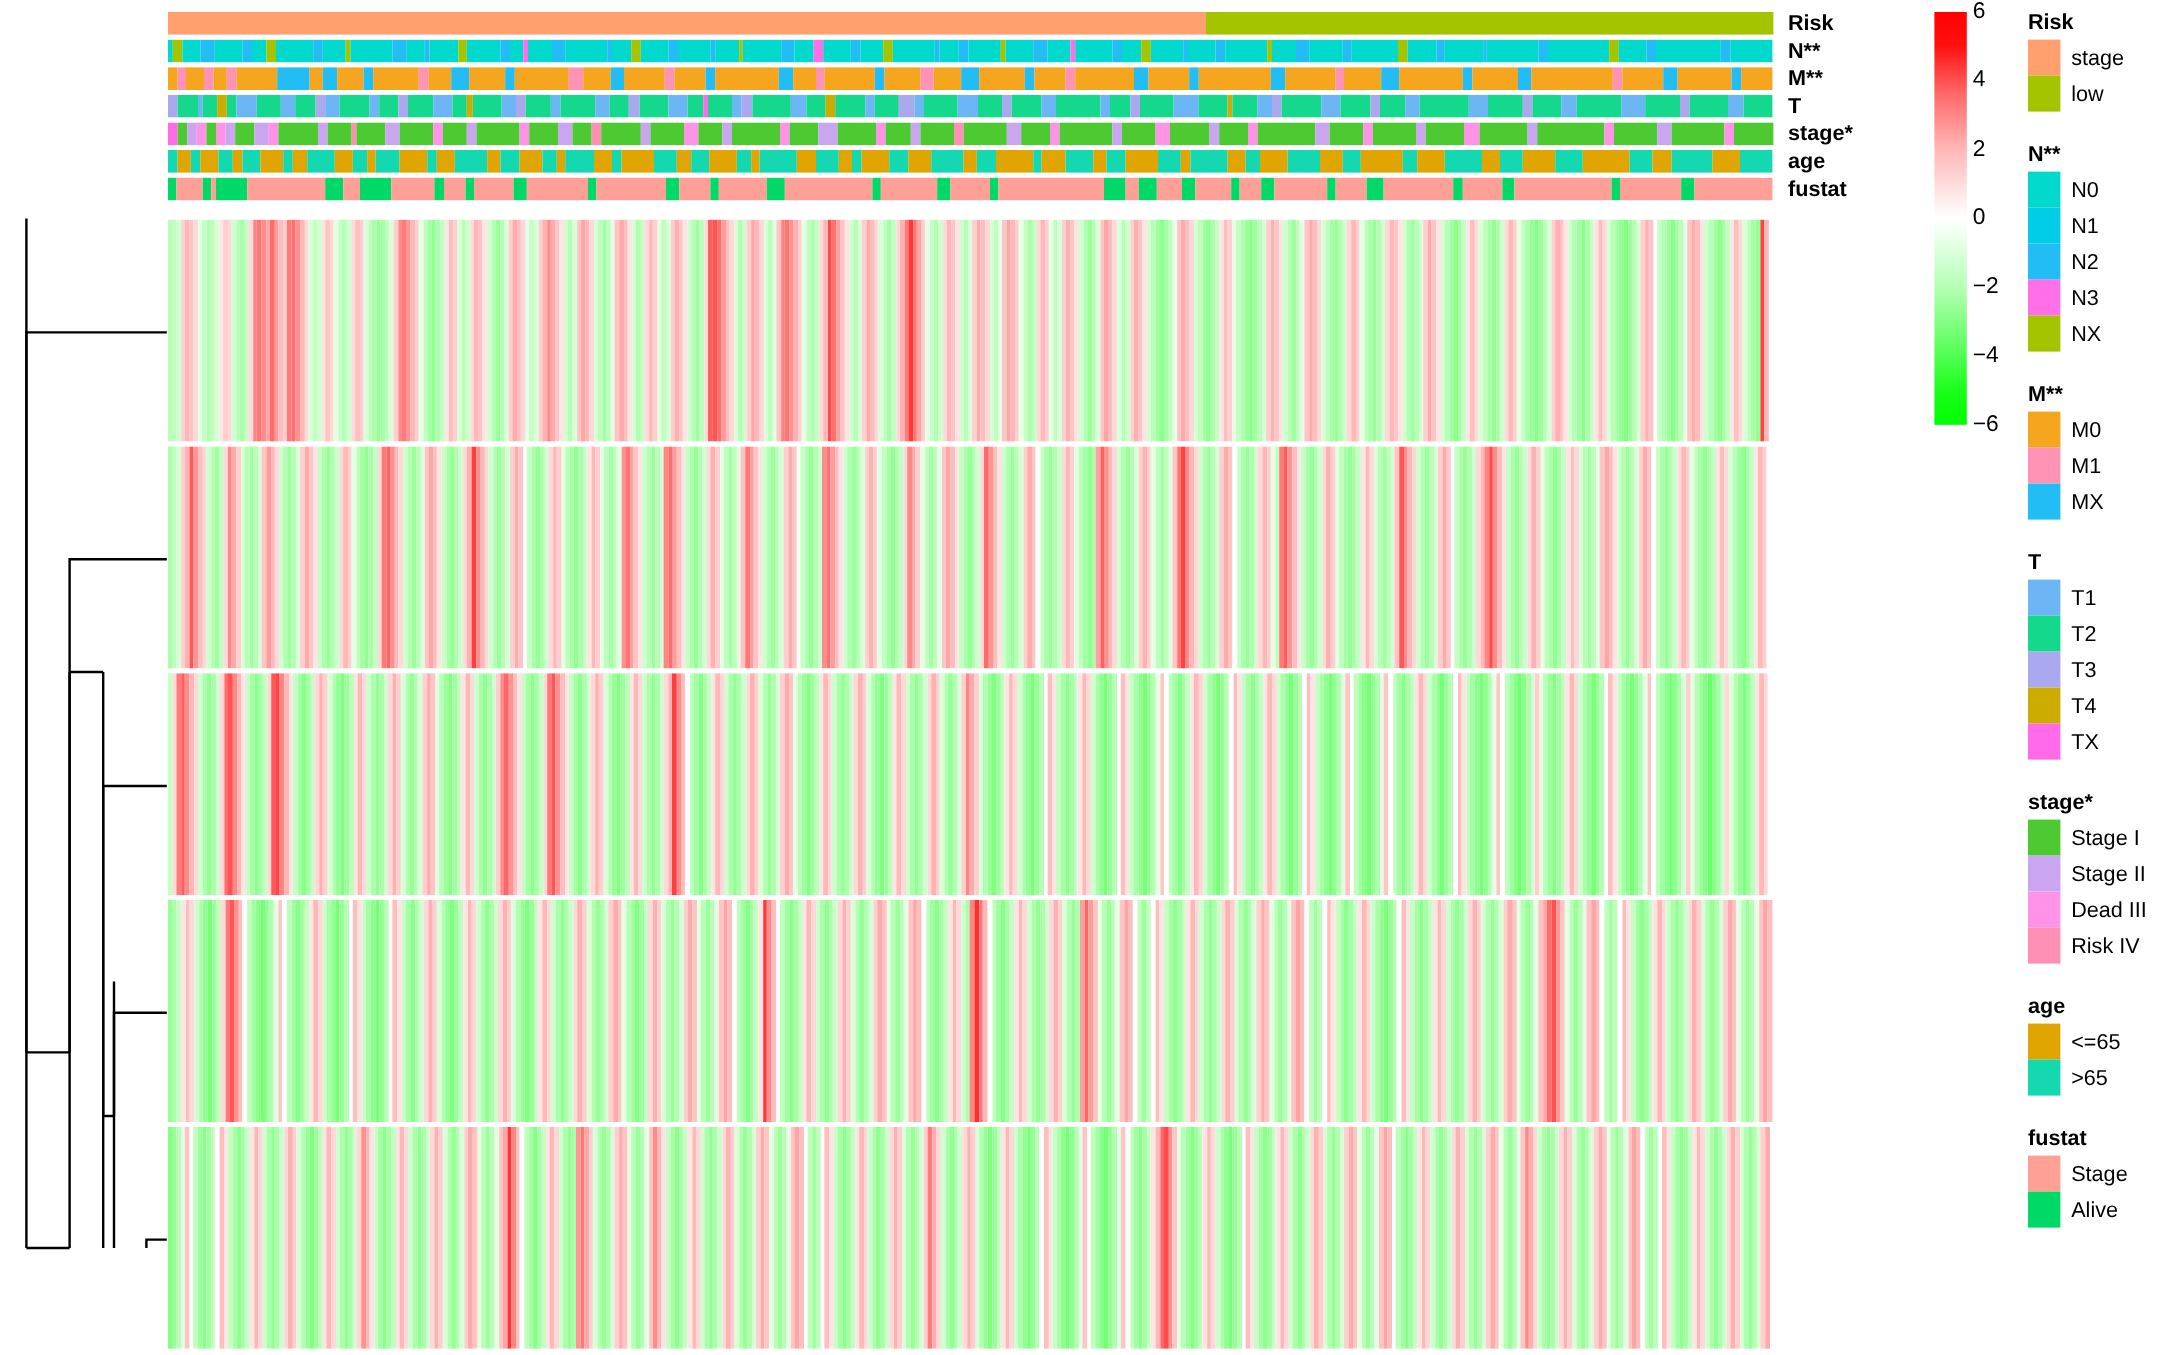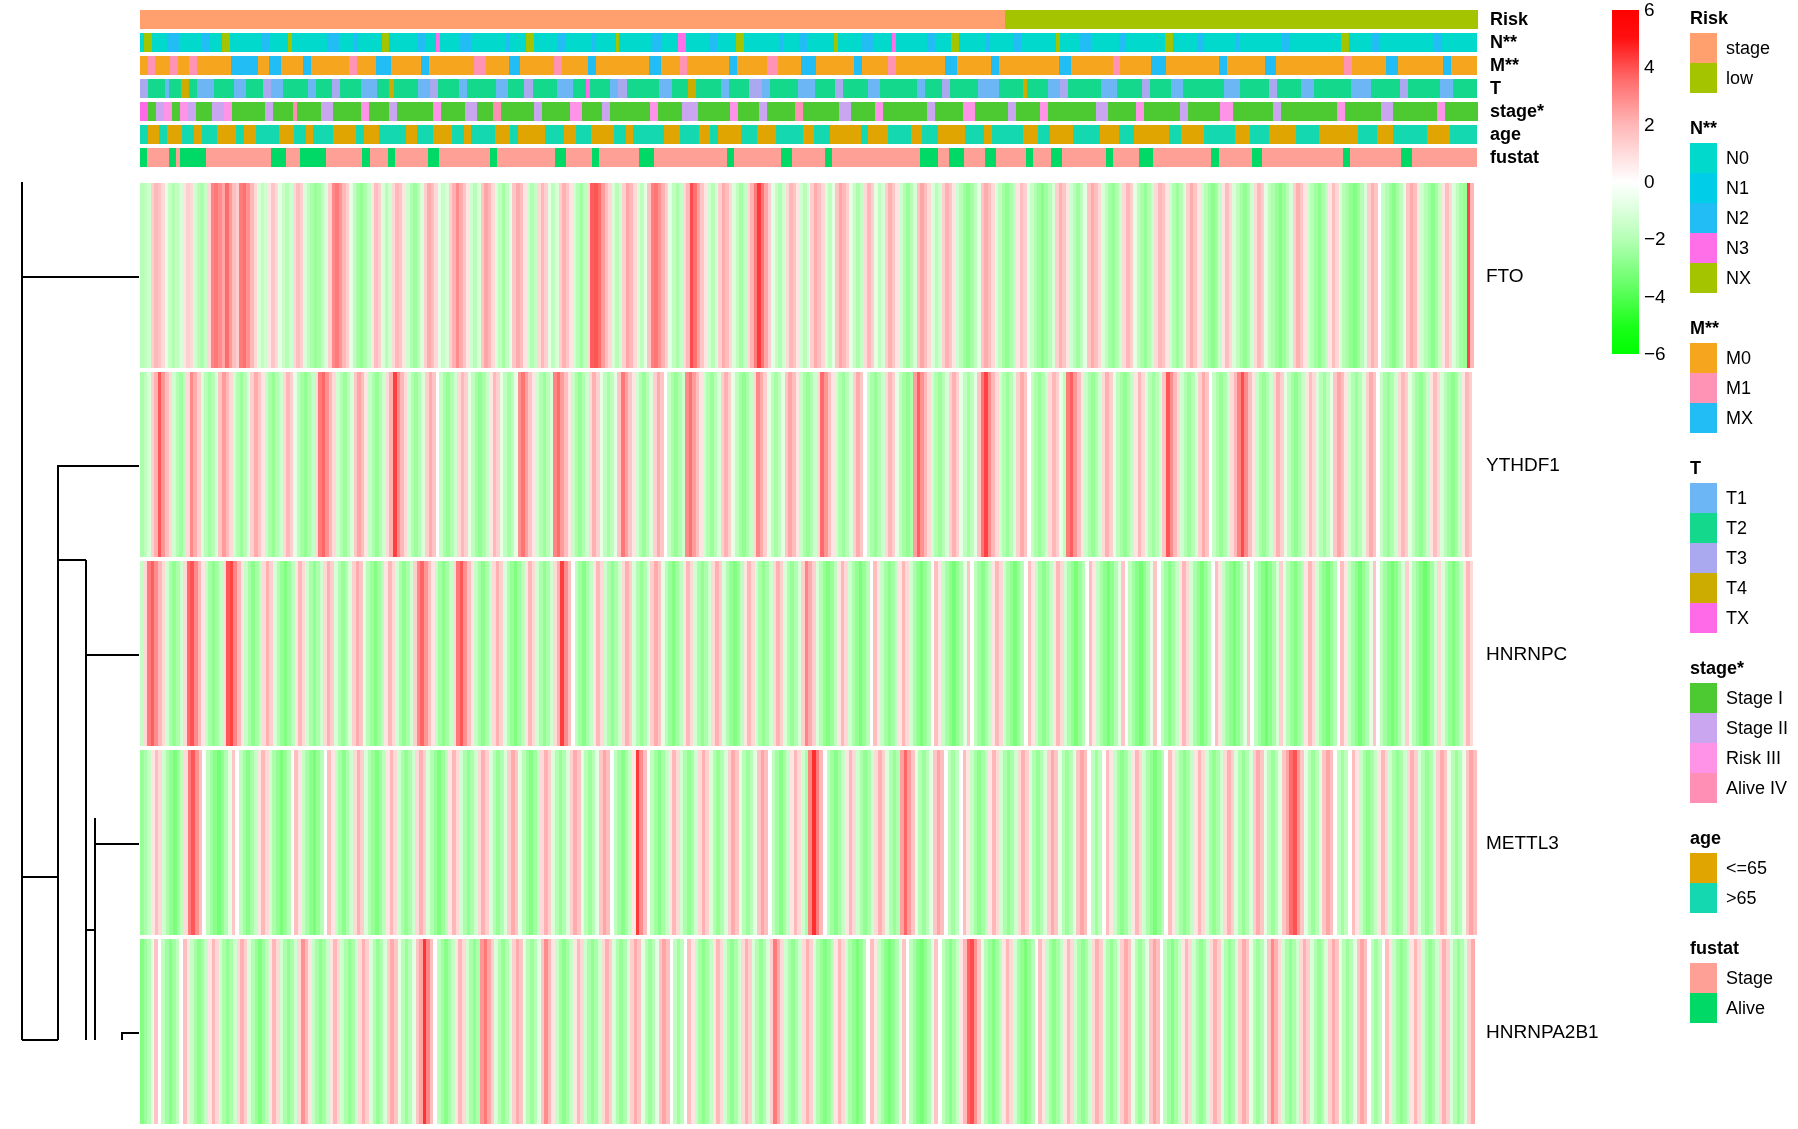--- a/index.html
+++ b/index.html
@@ -2460,27 +2460,20 @@
         <div class="heat-cell" style="width: 0.268097%; background: rgb(216, 255, 216);"></div>
         <div class="heat-cell" style="width: 0.268097%; background: rgb(177, 255, 177);"></div>
         <div class="heat-cell" style="width: 0.268097%; background: rgb(150, 255, 150);"></div>
         <div class="heat-cell" style="width: 0.268097%; background: rgb(177, 255, 177);"></div>
         <div class="heat-cell" style="width: 0.268097%; background: rgb(216, 255, 216);"></div>
         <div class="heat-cell" style="width: 0.268097%; background: rgb(255, 206, 206);"></div>
         <div class="heat-cell" style="width: 0.268097%; background: rgb(255, 171, 171);"></div>
       </div>
     </div>
 
-  <div id="gene-labels">
-      <div class="gene-label" style="top: 92.5px;">FTO</div>
-      <div class="gene-label" style="top: 281.5px;">YTHDF1</div>
-      <div class="gene-label" style="top: 470.5px;">HNRNPC</div>
-      <div class="gene-label" style="top: 659.5px;">METTL3</div>
-      <div class="gene-label" style="top: 848.5px;">HNRNPA2B1</div>
-    </div>
 
   <div id="scale-wrap">
     <div id="scale-bar"></div>
   <div class="scale-tick" style="top: 0px;">6</div>
       <div class="scale-tick" style="top: 57.3333px;">4</div>
       <div class="scale-tick" style="top: 114.667px;">2</div>
       <div class="scale-tick" style="top: 172px;">0</div>
       <div class="scale-tick" style="top: 229.333px;">−2</div>
       <div class="scale-tick" style="top: 286.667px;">−4</div>
       <div class="scale-tick" style="top: 344px;">−6</div>
@@ -2564,25 +2557,25 @@
         <div class="legend-item">
           <div class="legend-swatch" style="background: rgb(77, 201, 50);"></div>
           <div class="legend-text">Stage I</div>
         </div>
         <div class="legend-item">
           <div class="legend-swatch" style="background: rgb(203, 166, 240);"></div>
           <div class="legend-text">Stage II</div>
         </div>
         <div class="legend-item">
           <div class="legend-swatch" style="background: rgb(255, 147, 232);"></div>
-          <div class="legend-text">Risk III</div>
+          <div class="legend-text">Dead III</div>
         </div>
         <div class="legend-item">
           <div class="legend-swatch" style="background: rgb(255, 143, 181);"></div>
-          <div class="legend-text">Alive IV</div>
+          <div class="legend-text">Risk IV</div>
         </div>
       </div>
       <div class="legend-group" style="top: 828px;">
         <div class="legend-title">age</div>
         <div class="legend-item">
           <div class="legend-swatch" style="background: rgb(224, 165, 0);"></div>
           <div class="legend-text">&lt;=65</div>
         </div>
         <div class="legend-item">
           <div class="legend-swatch" style="background: rgb(20, 217, 176);"></div>

